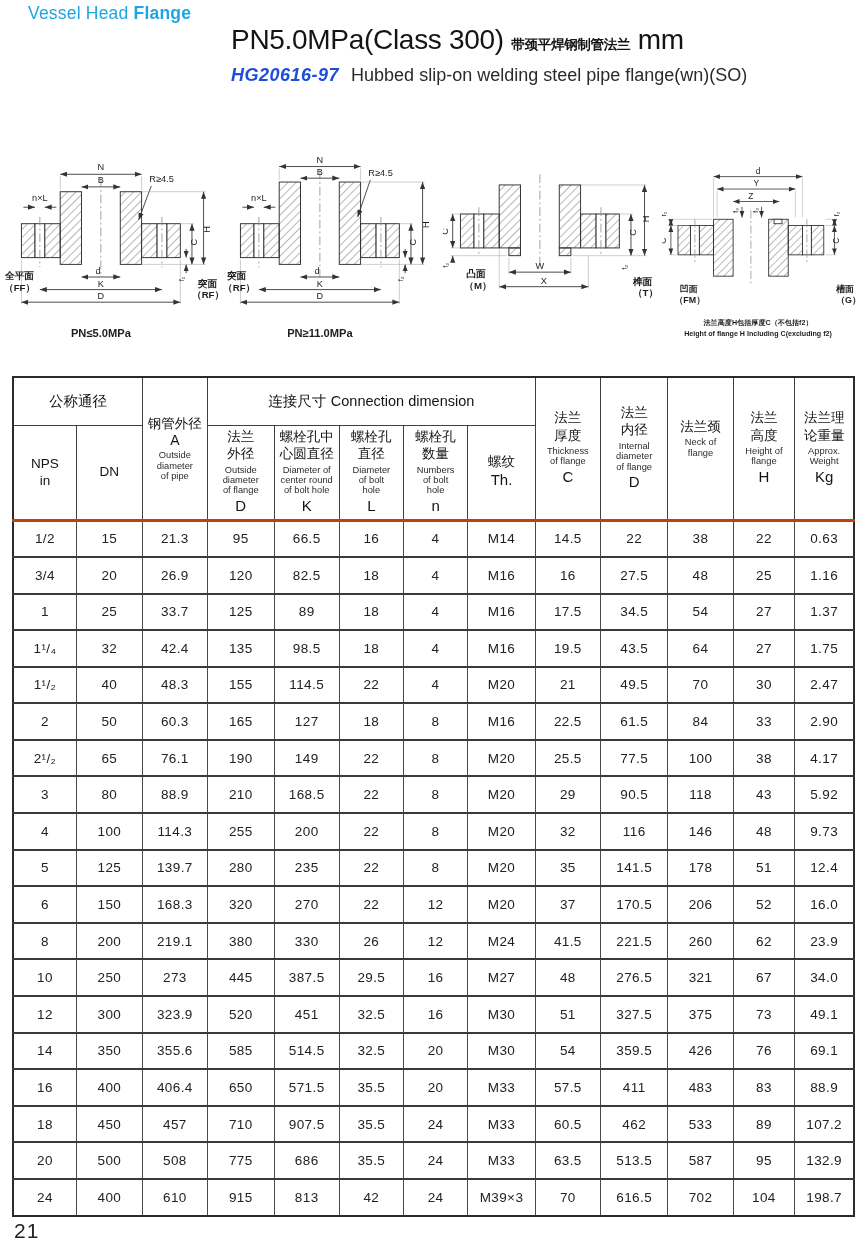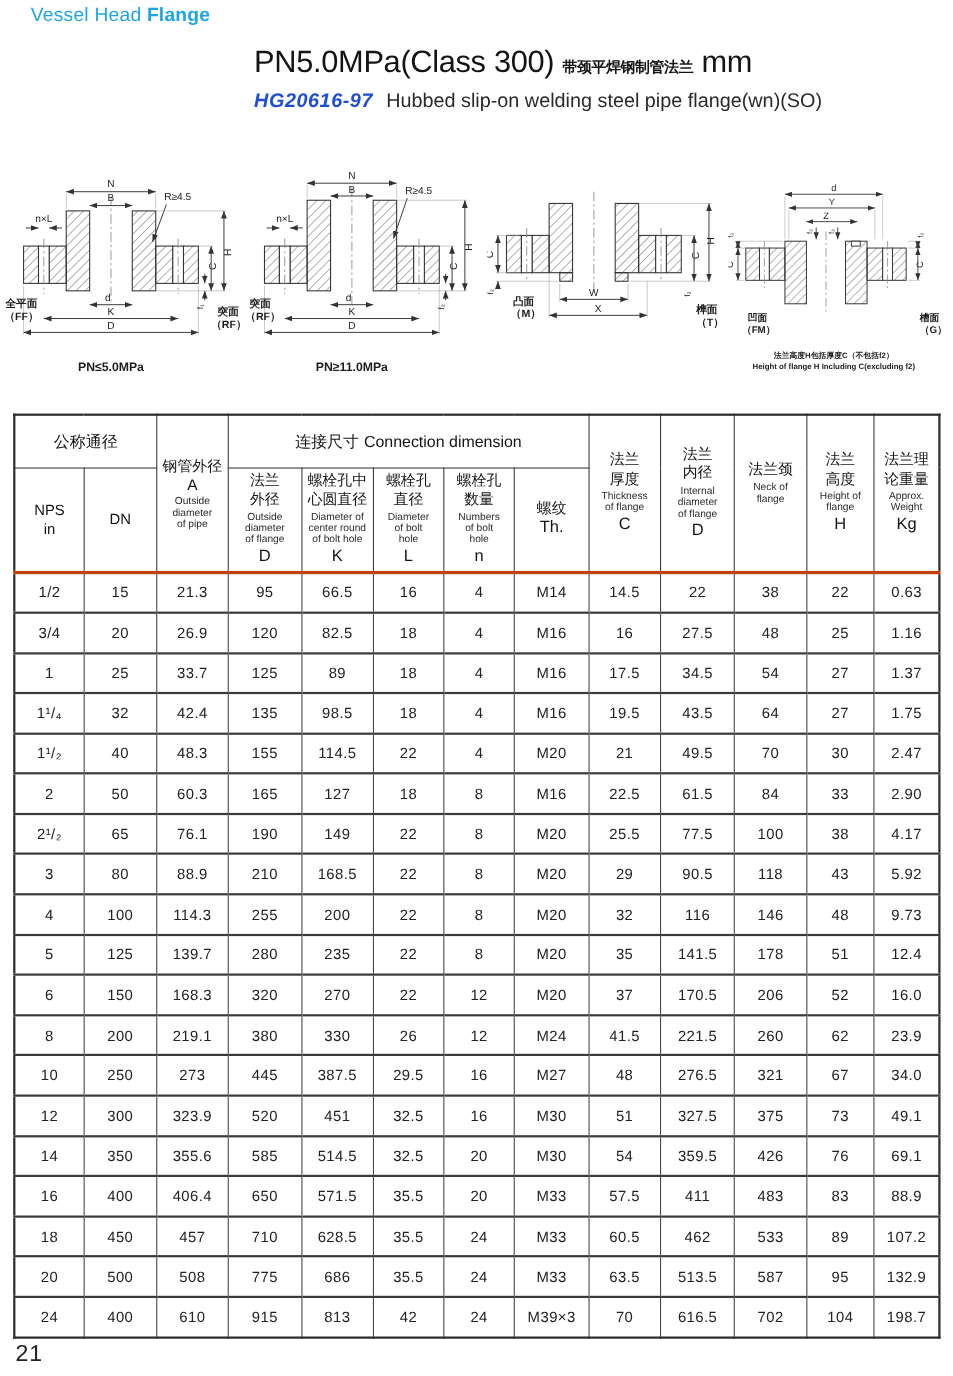--- a/index.html
+++ b/index.html
@@ -5,21 +5,21 @@
   html,body{margin:0;padding:0;background:#fff;}
   body{width:866px;height:1251px;overflow:hidden;position:relative;
        font-family:"Liberation Sans","DejaVu Sans",sans-serif;color:#1f1f1f;}
   
   .page-header{position:relative;height:122px;}
   .logo{position:absolute;left:28px;top:2px;text-align:center;line-height:1.05;}
   .logo .brand{font-size:31px;font-weight:bold;font-style:italic;letter-spacing:-0.5px;}
   .logo .tagline{font-size:17.5px;margin-top:2px;letter-spacing:0.2px;}
   .logo .tagline .bold{font-weight:bold;}
   .titles{position:absolute;left:231px;top:24px;}
-  .title-line{font-size:28px;letter-spacing:-0.3px;color:#141414;white-space:nowrap;margin-top:16px;}
+  .title-line{font-size:28px;letter-spacing:-0.3px;color:#141414;white-space:nowrap;}
   .title-line .cn{font-weight:600;}
   .subtitle-line{margin-top:9px;white-space:nowrap;}
   .subtitle-line .std{font-size:18px;font-weight:bold;font-style:italic;color:#1d4ed8;letter-spacing:0.5px;}
   .subtitle-line .en{font-size:18px;color:#2a2a2a;margin-left:12px;}
   
   .diagrams{display:flex;justify-content:space-between;align-items:flex-start;
             padding:6px 4px 0 4px;height:240px;}
   .diagrams svg{display:block;}
   .dim-label{font-size:9.5px;fill:#1d1d1d;}
   .dim-label-sm{font-size:7.5px;fill:#1d1d1d;}
@@ -712,21 +712,21 @@
           <td>411</td>
           <td>483</td>
           <td>83</td>
           <td>88.9</td>
         </tr>
         <tr>
           <td>18</td>
           <td>450</td>
           <td>457</td>
           <td>710</td>
-          <td>628.5</td>
+          <td>907.5</td>
           <td>35.5</td>
           <td>24</td>
           <td>M33</td>
           <td>60.5</td>
           <td>462</td>
           <td>533</td>
           <td>89</td>
           <td>107.2</td>
         </tr>
         <tr>

